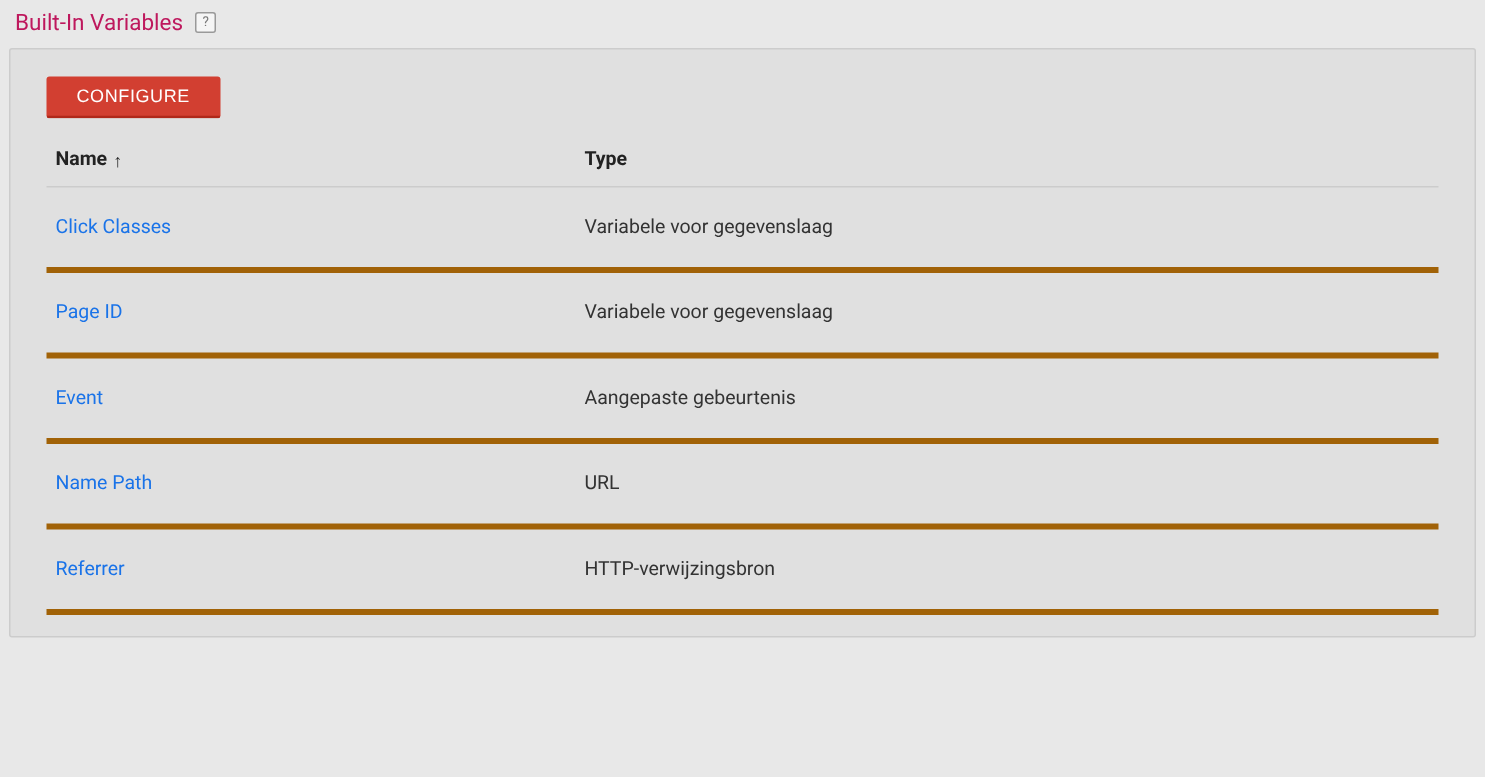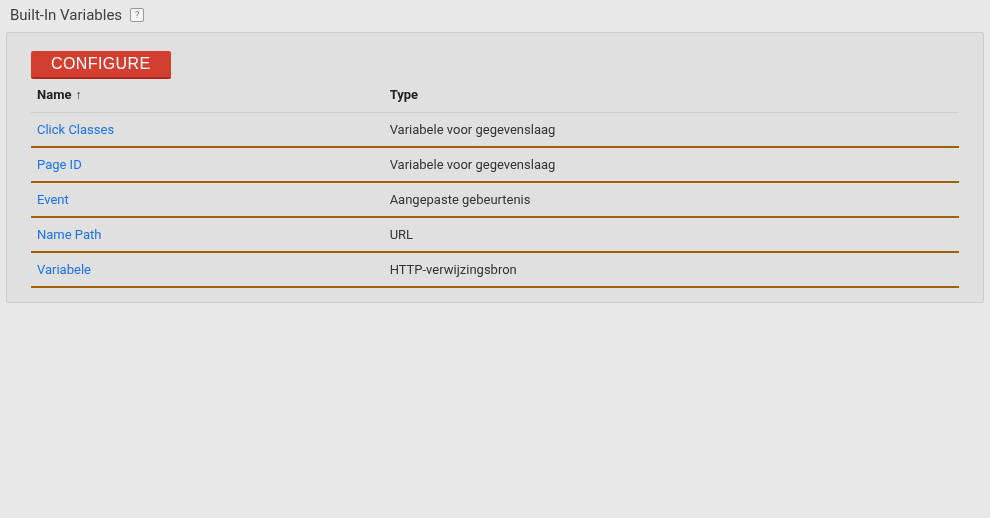--- a/index.html
+++ b/index.html
@@ -15,21 +15,21 @@
       overflow: hidden;
     }
     .header {
       padding: 6px 10px 8px 10px;
       display: flex;
       align-items: center;
       gap: 8px;
     }
     .header-title {
       font-size: 15px;
-      color: #404040;
+      color: #be185d;
       font-weight: 400;
     }
     .help-icon {
       display: inline-flex;
       align-items: center;
       justify-content: center;
       width: 14px;
       height: 14px;
       border: 1px solid #999;
       border-radius: 2px;
@@ -44,31 +44,32 @@
       border-radius: 2px;
       margin: 0 6px 6px 6px;
       padding: 18px 24px 14px 24px;
     }
     .configure-btn {
       background: #d23f31;
       color: #fff;
       border: none;
       padding: 0 20px;
       height: 28px;
-      font-size: 16px;
+      font-size: 12px;
       font-weight: 500;
       letter-spacing: 0.4px;
       cursor: pointer;
       border-bottom: 2px solid #b0281a;
       border-radius: 2px;
       text-transform: uppercase;
     }
     .table {
       width: 100%;
       border-collapse: collapse;
+      margin-top: 12px;
     }
     .table thead th {
       text-align: left;
       font-size: 13px;
       font-weight: 700;
       color: #222;
       padding: 8px 6px 10px 6px;
       border-bottom: 1px solid #ccc;
     }
     .th-name {
@@ -77,22 +78,22 @@
       gap: 4px;
       cursor: pointer;
       user-select: none;
     }
     .sort-arrow {
       font-size: 12px;
       line-height: 1;
     }
     .table tbody td {
       font-size: 13px;
-      padding: 9px 6px;
-      border-bottom: 2px solid #a16207;
+      padding: 19px 6px;
+      border-bottom: 4px solid #a16207;
       color: #333;
     }
     .table tbody td:first-child a {
       color: #1a73e8;
       text-decoration: none;
       cursor: pointer;
     }
     .col-name {
       width: 38%;
     }
@@ -134,19 +135,19 @@
         </tr>
         <tr>
           <td class="col-name"><a>Event</a></td>
           <td>Aangepaste gebeurtenis</td>
         </tr>
         <tr>
           <td class="col-name"><a>Name Path</a></td>
           <td>URL</td>
         </tr>
         <tr>
-          <td class="col-name"><a>Variabele</a></td>
+          <td class="col-name"><a>Referrer</a></td>
           <td>HTTP-verwijzingsbron</td>
         </tr>
       </tbody>
   </table>
 
 </div>
 
 </body></html>

